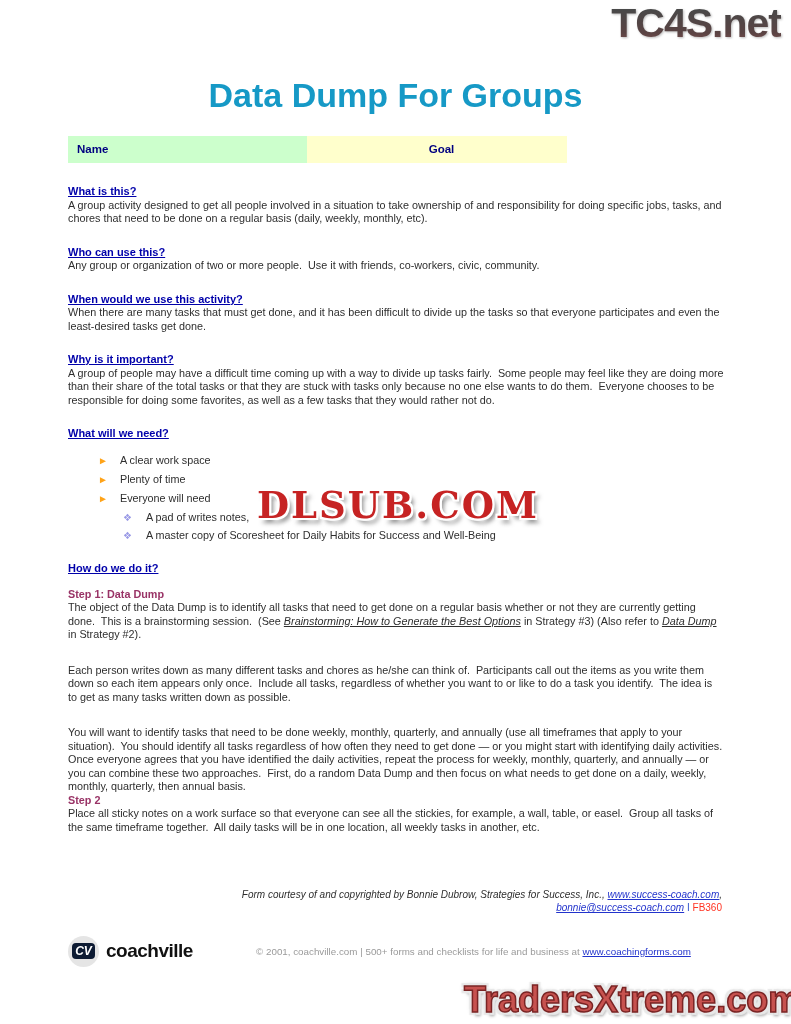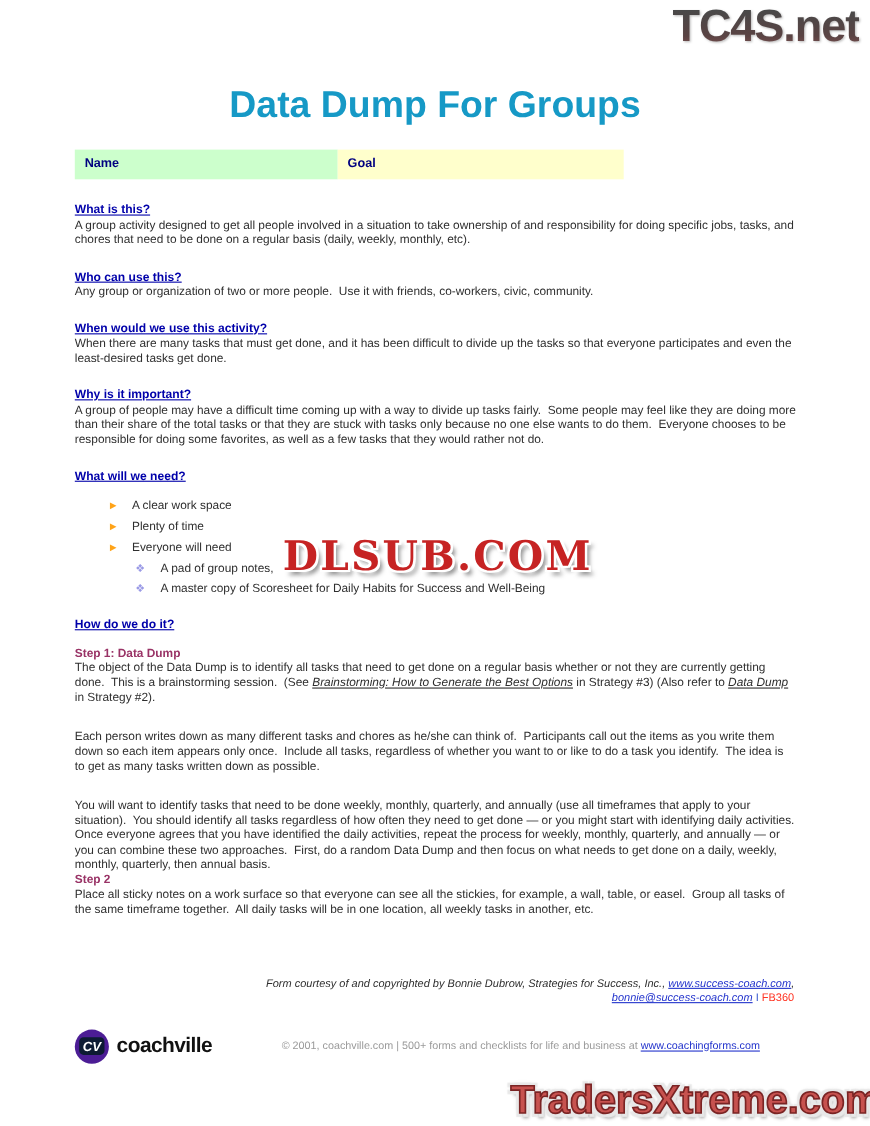--- a/index.html
+++ b/index.html
@@ -42,21 +42,21 @@
     text-align:center; font-size:34px; font-weight:bold; letter-spacing:0px;
     color:#1699c6;
   }
   .field-row {
     position:absolute; left:68px; top:136px; width:654px; height:27px;
     display:flex;
   }
   .field { height:27px; line-height:27px; padding-left:9px;
     font-size:11.5px; font-weight:bold; color:#000080; }
   .field-name { width:239px; background:#ccffcc; }
-  .field-goal { width:260px; background:#ffffcc; }
+  .field-goal { width:260px; background:#ffffcc;text-align:center; }
   .field-date { width:175px; background:#ccccff; }
 
   
   .content {
     position:absolute; left:68px; top:185px; width:656px;
     font-size:10.8px; line-height:13.5px;
   }
   .content p { white-space:pre-wrap; }
   h3.sec { font-size:11px; line-height:13.5px; font-weight:bold; color:#0000aa;text-decoration:underline; }
   h3.step { font-size:10.8px; line-height:13.5px; font-weight:bold; color:#993366; }
@@ -84,21 +84,21 @@
   .credit a, .bottom-bar a { color:#2233cc; text-decoration:underline; cursor:pointer; }
   .credit .sep { color:#3355cc; font-style:normal; }
   .credit .code { color:#ff3322; font-style:normal; }
 
   
   .bottom-bar {
     position:absolute; left:68px; top:933px; width:656px; height:36px;
     display:flex; align-items:center;
   }
   .cv-logo {
-    width:31px; height:31px; border-radius:50%; background:#4c1d95;
+    width:31px; height:31px; border-radius:50%; background:#e5e5e5;
     display:flex; align-items:center; justify-content:center; flex:0 0 auto;
   }
   .cv-box {
     background:#0d1b33; border-radius:4px; padding:1px 3px;
     color:#ffffff; font-weight:bold; font-style:italic; font-size:12px; line-height:14px;
   }
   .cv-name { font-size:19px; font-weight:bold; color:#111111; margin-left:7px; letter-spacing:-0.5px; }
   .copyright { flex:1; text-align:center; font-size:9.8px; color:#9a9a9a; padding-left:30px; }
 </style>
 </head>
@@ -149,21 +149,21 @@
           <span>Plenty of time</span>
         </li>
         <li>
           <span class="arrow">►</span>
           <span>Everyone will need</span>
         </li>
       </ul>
       <ul class="sub-list">
         <li>
           <span class="diamond">❖</span>
-          <span>A pad of group notes,</span>
+          <span>A pad of writes notes,</span>
         </li>
         <li>
           <span class="diamond">❖</span>
           <span>A master copy of Scoresheet for Daily Habits for Success and Well-Being</span>
         </li>
       </ul>
     </div>
 
     <div class="how-block">
       <h3 class="sec">How do we do it?</h3>

